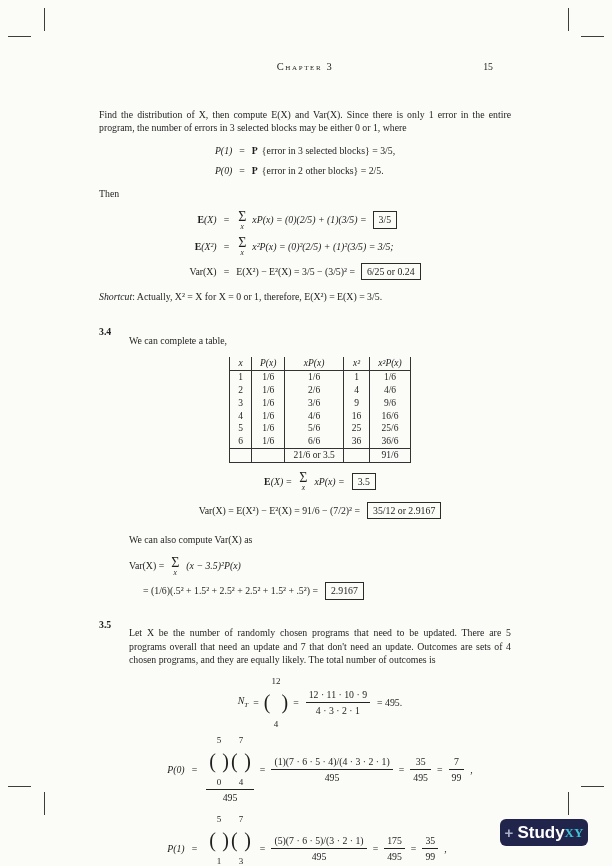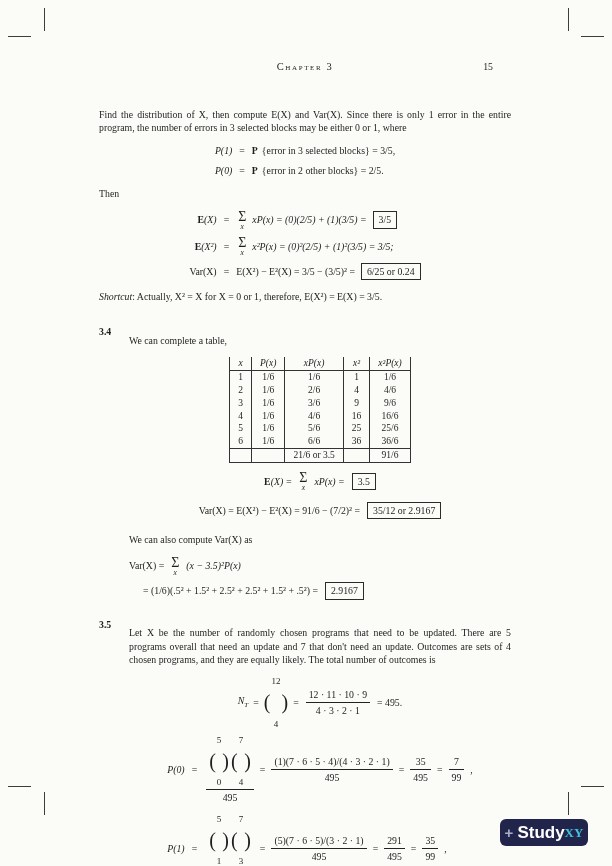--- a/index.html
+++ b/index.html
@@ -350,21 +350,21 @@
               </span>
               <span class="fd">495</span>
             </span>
             <span>=</span>
             <span class="frac">
                 <span class="fn">(5)(7 · 6 · 5)/(3 · 2 · 1)</span>
                 <span class="fd">495</span>
               </span>
             <span>=</span>
             <span class="frac">
-                <span class="fn">291</span>
+                <span class="fn">175</span>
                 <span class="fd">495</span>
               </span>
             <span>=</span>
             <span class="frac">
                 <span class="fn">35</span>
                 <span class="fd">99</span>
               </span>
             <span>,</span>
           </span>
 

